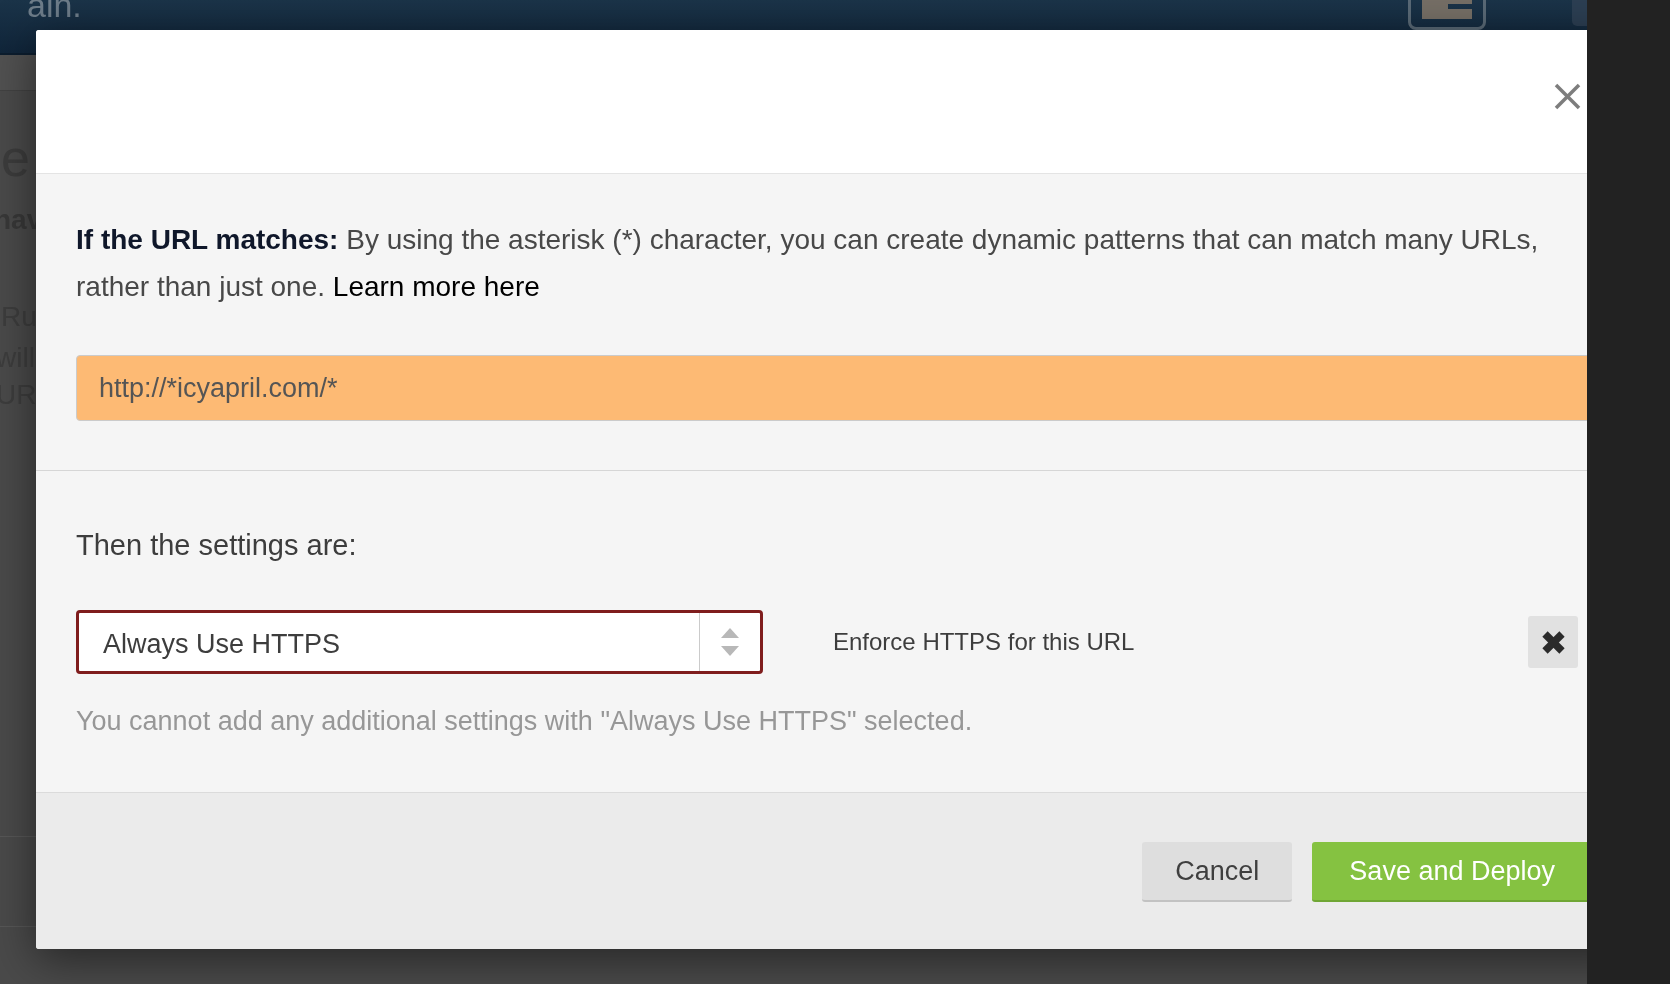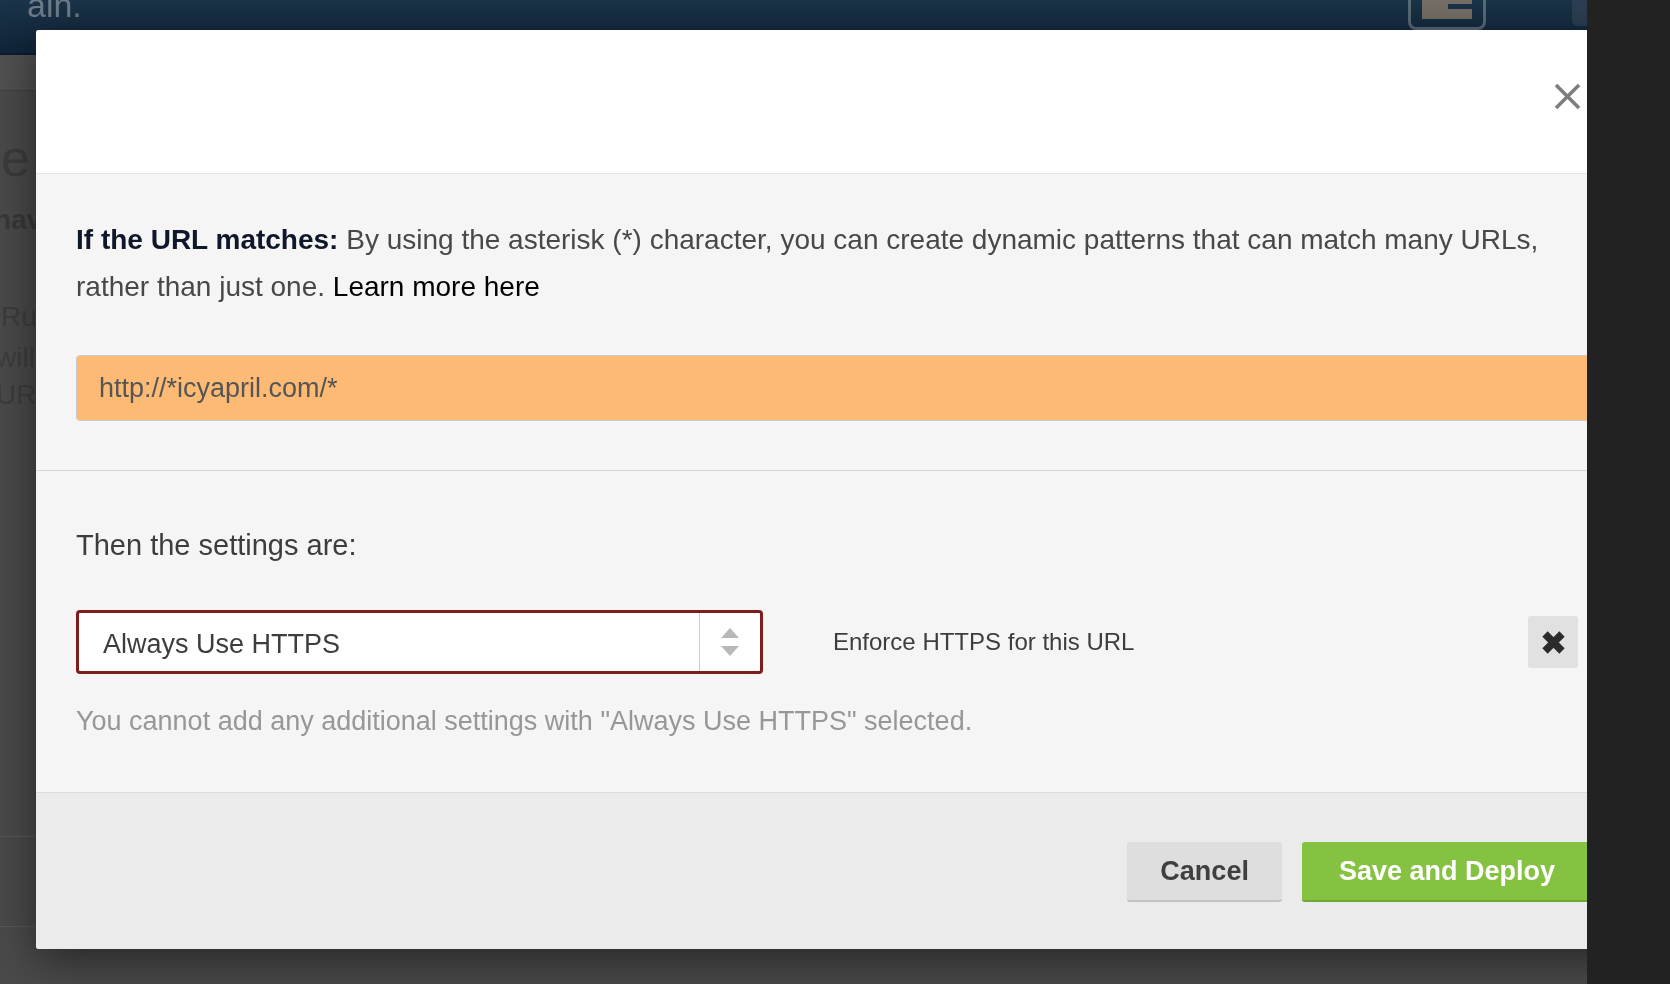--- a/index.html
+++ b/index.html
@@ -124,21 +124,20 @@
     position:absolute; left:0; top:762px; width:100%; height:157px;
     background:#ebebeb; border-top:1px solid #dbdbdb; border-radius:0 0 3px 3px;
   }
   .btn-row {
     position:absolute; right:44px; top:812px; display:flex; gap:20px; height:60px;
   }
   .btn {
     height:60px; display:flex; align-items:center; justify-content:center;
     font-family:inherit; font-size:27px; border:none; border-radius:3px; cursor:pointer;
     white-space:nowrap;
-    font-weight:bold;
   }
   .btn-gray  { background:#dedede; color:#3f3f3f; padding:0 33px; border-bottom:2px solid #c2c2c2; }
   .btn-green { background:#85c241; color:#ffffff; padding:0 37px; border-bottom:2px solid #6fa634; }
 </style>
 </head>
 <body>
 
 <div class="stage">
 
   <div class="backdrop">

